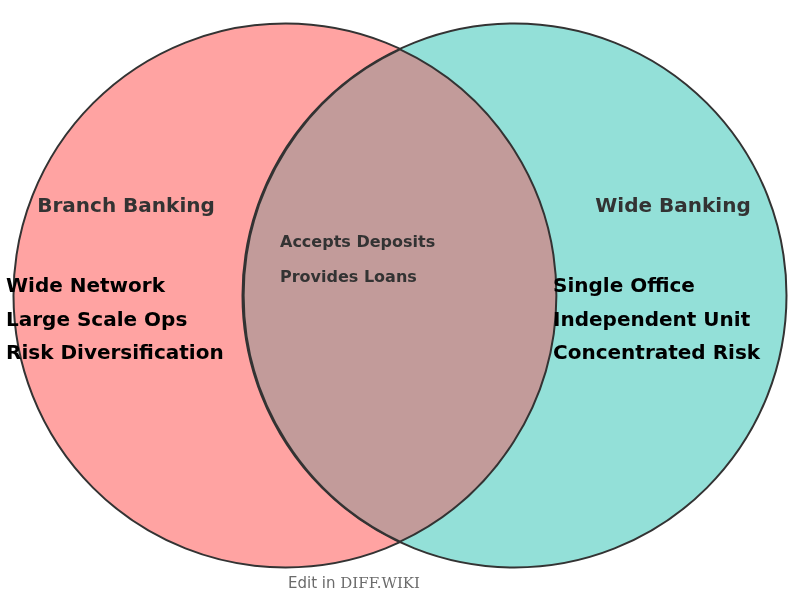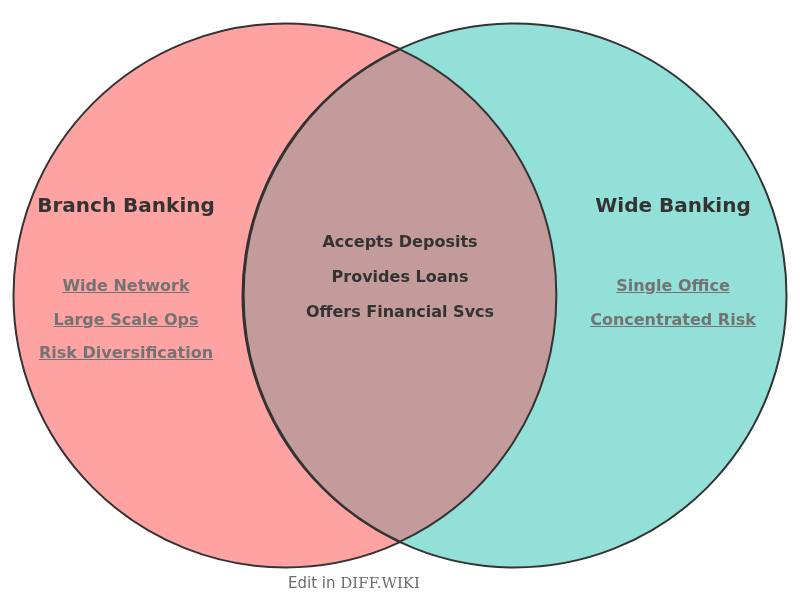--- a/index.html
+++ b/index.html
@@ -36,31 +36,29 @@
     font-weight: bold;
     color: #333333;
     line-height: 28px;
     white-space: nowrap;
   }
   .title-left  { left: 6px; }
   .title-right { left: 553px; }
   .item-list {
     position: absolute;
     width: 240px;
-    text-align: center;
   }
   .side-items { top: 269px; }
   .side-items .item {
     height: 33.5px;
     line-height: 33.5px;
-    font-size: 16px;
+    font-size: 20px;
     font-weight: bold;
-    color: #737373;
+    color: #000000;
     white-space: nowrap;
-    text-decoration: underline;
   }
   .center-items { top: 225px; }
   .center-items .item {
     height: 34.8px;
     line-height: 34.8px;
     font-size: 16px;
     font-weight: bold;
     color: #333333;
     white-space: nowrap;
   }
@@ -96,23 +94,23 @@
 
   <div class="item-list side-items col-left">
     <div class="item">Wide Network</div>
     <div class="item">Large Scale Ops</div>
     <div class="item">Risk Diversification</div>
   </div>
 
   <div class="item-list center-items col-center">
     <div class="item">Accepts Deposits</div>
     <div class="item">Provides Loans</div>
-    <div class="item">Offers Financial Svcs</div>
   </div>
 
   <div class="item-list side-items col-right">
     <div class="item">Single Office</div>
+    <div class="item">Independent Unit</div>
     <div class="item">Concentrated Risk</div>
   </div>
 
   <div class="caption"><span>Edit in </span><span class="brand">DIFF.WIKI</span></div>
 
 </div>
 
 </body></html>

